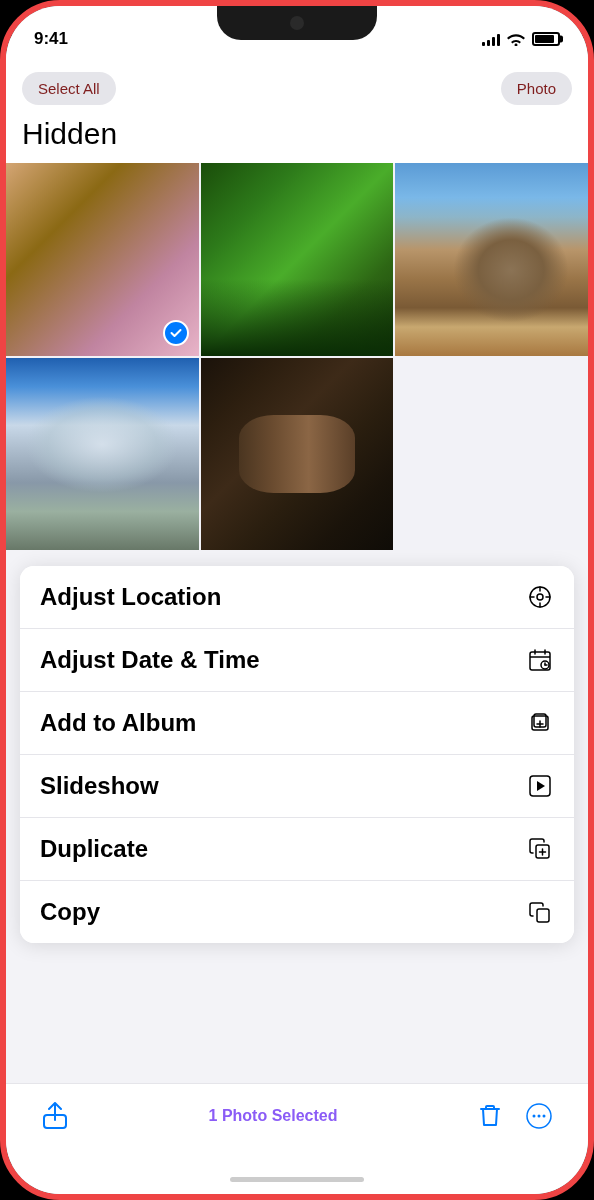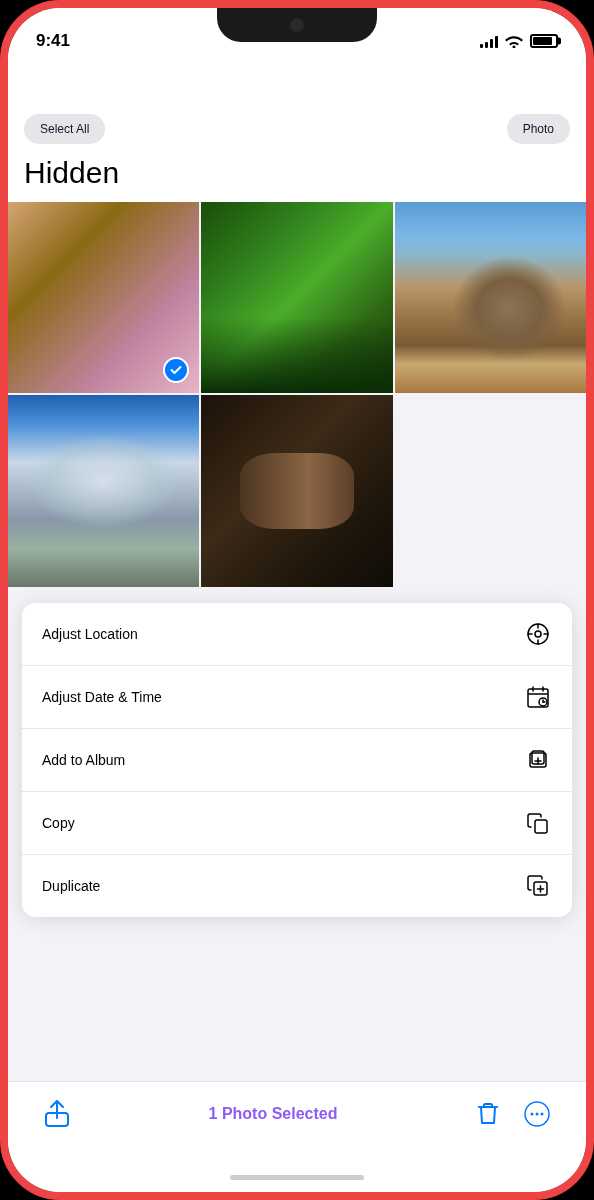--- a/index.html
+++ b/index.html
@@ -15,21 +15,21 @@
       overflow: hidden;
     }
 
     .phone {
       width: 594px;
       height: 1200px;
       background: #f2f2f7;
       border-radius: 60px;
       position: relative;
       overflow: hidden;
-      border: 8px solid #ef4444;
+      border: 6px solid #ef4444;
     }
 
     
     .phone::before {
       content: '';
       position: absolute;
       top: 0; left: 50%;
       transform: translateX(-50%);
       width: 160px;
       height: 34px;
@@ -131,25 +131,24 @@
       align-items: center;
       padding: 14px 16px 8px 16px;
       background: #fff;
     }
 
     .header-btn {
       background: #e5e5ea;
       border: none;
       border-radius: 20px;
       padding: 8px 16px;
-      font-size: 12px;
-      color: #0f172a;
+      font-size: 15px;
+      color: #7f1d1d;
       cursor: pointer;
       font-family: inherit;
-      margin-top: 40px;
     }
 
     .page-title {
       font-size: 30px;
       font-weight: 400;
       color: #000;
       padding: 4px 16px 12px 16px;
       background: #fff;
     }
 
@@ -220,23 +219,23 @@
       border-bottom: 1px solid #e5e5ea;
       cursor: pointer;
       background: #fff;
     }
 
     .action-item:last-child {
       border-bottom: none;
     }
 
     .action-label {
-      font-size: 14px;
+      font-size: 24px;
       color: #000;
-      font-weight: 400;
+      font-weight: 700;
     }
 
     .action-icon {
       width: 28px;
       height: 28px;
       display: flex;
       align-items: center;
       justify-content: center;
       color: #000;
     }
@@ -396,40 +395,49 @@
           <div class="action-icon">
             <svg width="24" height="24" viewBox="0 0 24 24" fill="none" xmlns="http://www.w3.org/2000/svg">
               <rect x="4" y="5" width="16" height="14" rx="2" stroke="#000" stroke-width="1.5" fill="none"></rect>
               <rect x="6" y="3" width="12" height="13" rx="2" stroke="#000" stroke-width="1.5" fill="none"></rect>
               <line x1="12" y1="10" x2="12" y2="16" stroke="#000" stroke-width="1.5" stroke-linecap="round"></line>
               <line x1="9" y1="13" x2="15" y2="13" stroke="#000" stroke-width="1.5" stroke-linecap="round"></line>
             </svg>
           </div>
         </div>
 
-
-
-        <div class="action-item">
-          <span class="action-label">Copy</span>
-          <div class="action-icon">
-            <svg width="24" height="24" viewBox="0 0 24 24" fill="none" xmlns="http://www.w3.org/2000/svg">
-              <rect x="9" y="9" width="12" height="13" rx="2" stroke="#000" stroke-width="1.5" fill="none"></rect>
-              <path d="M5 16H4a2 2 0 01-2-2V5a2 2 0 012-2h9a2 2 0 012 2v1" stroke="#000" stroke-width="1.5" stroke-linecap="round"></path>
-            </svg>
-          </div>
-        </div>
+        <div class="action-item">
+          <span class="action-label">Slideshow</span>
+          <div class="action-icon">
+            <svg width="24" height="24" viewBox="0 0 24 24" fill="none" xmlns="http://www.w3.org/2000/svg">
+              <rect x="2" y="2" width="20" height="20" rx="3" stroke="#000" stroke-width="1.5" fill="none"></rect>
+              <polygon points="9,7 9,17 17,12" fill="#000"></polygon>
+            </svg>
+          </div>
+        </div>
+
 
         <div class="action-item">
           <span class="action-label">Duplicate</span>
           <div class="action-icon">
             <svg width="24" height="24" viewBox="0 0 24 24" fill="none" xmlns="http://www.w3.org/2000/svg">
               <rect x="8" y="8" width="13" height="13" rx="2" stroke="#000" stroke-width="1.5" fill="none"></rect>
               <path d="M5 16H4a2 2 0 01-2-2V4a2 2 0 012-2h10a2 2 0 012 2v1" stroke="#000" stroke-width="1.5" stroke-linecap="round"></path>
               <line x1="14.5" y1="12" x2="14.5" y2="18" stroke="#000" stroke-width="1.5" stroke-linecap="round"></line>
               <line x1="11.5" y1="15" x2="17.5" y2="15" stroke="#000" stroke-width="1.5" stroke-linecap="round"></line>
+            </svg>
+          </div>
+        </div>
+
+        <div class="action-item">
+          <span class="action-label">Copy</span>
+          <div class="action-icon">
+            <svg width="24" height="24" viewBox="0 0 24 24" fill="none" xmlns="http://www.w3.org/2000/svg">
+              <rect x="9" y="9" width="12" height="13" rx="2" stroke="#000" stroke-width="1.5" fill="none"></rect>
+              <path d="M5 16H4a2 2 0 01-2-2V5a2 2 0 012-2h9a2 2 0 012 2v1" stroke="#000" stroke-width="1.5" stroke-linecap="round"></path>
             </svg>
           </div>
         </div>
 
       </div>
     </div>
 
     <div class="bottom-toolbar">
       <button class="toolbar-btn">
         <svg width="26" height="28" viewBox="0 0 26 28" fill="none">

